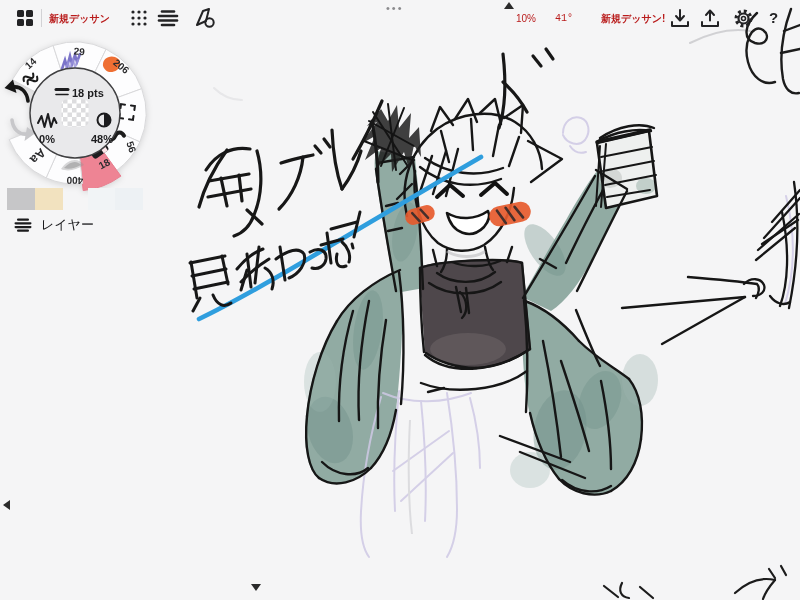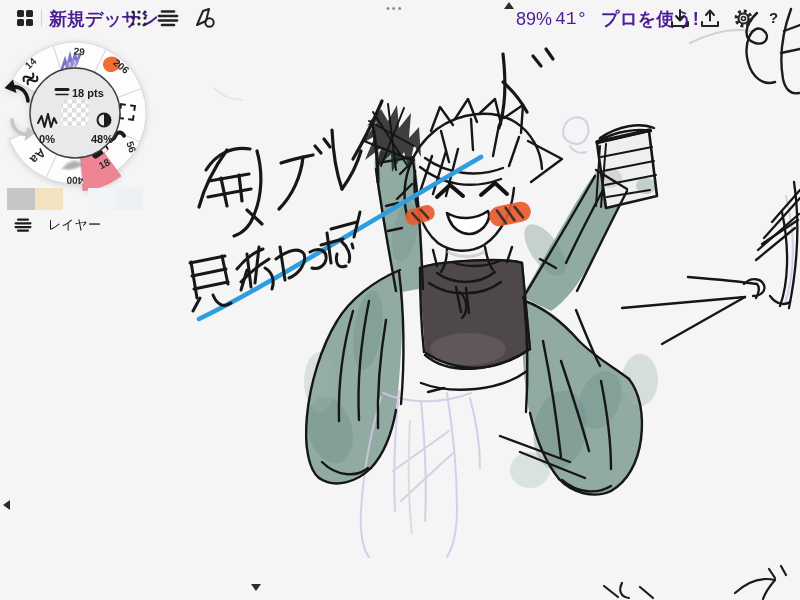--- a/index.html
+++ b/index.html
@@ -1,21 +1,21 @@
 <!DOCTYPE html>
 <html><head>
 <meta charset="utf-8">
 <style>
   html,body{margin:0;padding:0;}
   .screen{position:relative;width:800px;height:600px;background:#f5f5f6;overflow:hidden;
           font-family:"Liberation Sans",sans-serif;color:#1c1c1e;}
   .abs{position:absolute;}
   .ui{z-index:5;}
   svg{display:block;}
-  .tb-text{font-size:18px;line-height:16px;white-space:nowrap;color:#4c1d95;}
+  .tb-text{font-size:10px;line-height:16px;white-space:nowrap;color:#b91c1c;}
   .bold{font-weight:700;}
   .dots-handle{font-size:11px;letter-spacing:2px;color:#8a8a8d;}
   .divider{width:1px;height:18px;background:#d2d2d5;}
   .swatch{position:absolute;width:28px;height:22px;z-index:6;}
   .layers-label{font-size:13px;color:#1b1b1d;}
   .help-q{font-size:15px;font-weight:700;color:#232325;}
   #wheel{filter:drop-shadow(0 1px 3px rgba(0,0,0,0.14));}
   .wheel-num{font-size:10px;font-weight:700;fill:#2c2c2e;}
   .wheel-aa{font-size:12.5px;font-weight:700;fill:#2c2c2e;}
   .inner-label{font-size:11px;font-weight:700;fill:#1c1c1e;}
@@ -331,23 +331,23 @@
 
   <svg class="abs ui" style="left:194px;top:8px;" width="22" height="20" viewBox="0 0 22 20">
     <g stroke="#232325" stroke-width="2" fill="none" stroke-linejoin="round">
       <path d="M3,17 L9,3 L15,1 L12,13 Z"></path>
       <circle cx="15.5" cy="14.5" r="4.2"></circle>
     </g>
   </svg>
 
   <div class="abs ui dots-handle" style="left:386px;top:2px;">•••</div>
 
-  <div class="abs ui tb-text" style="left:516px;top:11px;">89%</div>
+  <div class="abs ui tb-text" style="left:516px;top:11px;">10%</div>
   <div class="abs ui tb-text" style="left:555px;top:11px;font-family:Liberation Mono, monospace;">41°</div>
-  <div class="abs ui tb-text bold" style="left:601px;top:11px;">プロを使う!</div>
+  <div class="abs ui tb-text bold" style="left:601px;top:11px;">新規デッサン!</div>
 
   <svg class="abs ui" style="left:671px;top:9px;" width="18" height="19" viewBox="0 0 18 19">
     <g stroke="#232325" stroke-width="2" fill="none" stroke-linecap="round" stroke-linejoin="round">
       <path d="M1,13 V17 H17 V13"></path>
       <path d="M9,1 V10.5"></path>
       <path d="M5,7 L9,11.5 L13,7"></path>
     </g>
   </svg>
   <svg class="abs ui" style="left:701px;top:9px;" width="18" height="19" viewBox="0 0 18 19">
     <g stroke="#232325" stroke-width="2" fill="none" stroke-linecap="round" stroke-linejoin="round">
@@ -440,21 +440,21 @@
       </g>
       <text class="inner-label" x="102" y="143" text-anchor="middle">48%</text>
     </g>
   </svg>
 
   <div class="swatch" style="left:7px;top:188px;background:#c6c6c8;"></div>
   <div class="swatch" style="left:35px;top:188px;background:#f2e2bf;"></div>
   <div class="swatch" style="left:88px;top:188px;background:#f1f4f6;width:27px;"></div>
   <div class="swatch" style="left:115px;top:188px;background:#edf1f4;"></div>
 
-  <div class="abs ui" style="left:14px;top:216px;display:flex;align-items:center;gap:16px;z-index:7;">
+  <div class="abs ui" style="left:14px;top:216px;display:flex;align-items:center;gap:9px;z-index:7;">
     <svg width="18" height="16" viewBox="0 0 22 18">
       <g stroke="#1b1b1d" stroke-width="2.8" stroke-linecap="round">
         <line x1="5" y1="2.5" x2="17" y2="2.5"></line>
         <line x1="2" y1="7" x2="20" y2="7"></line>
         <line x1="2" y1="11.5" x2="20" y2="11.5"></line>
         <line x1="5" y1="16" x2="17" y2="16"></line>
       </g>
     </svg>
     <span class="layers-label">レイヤー</span>
   </div>

